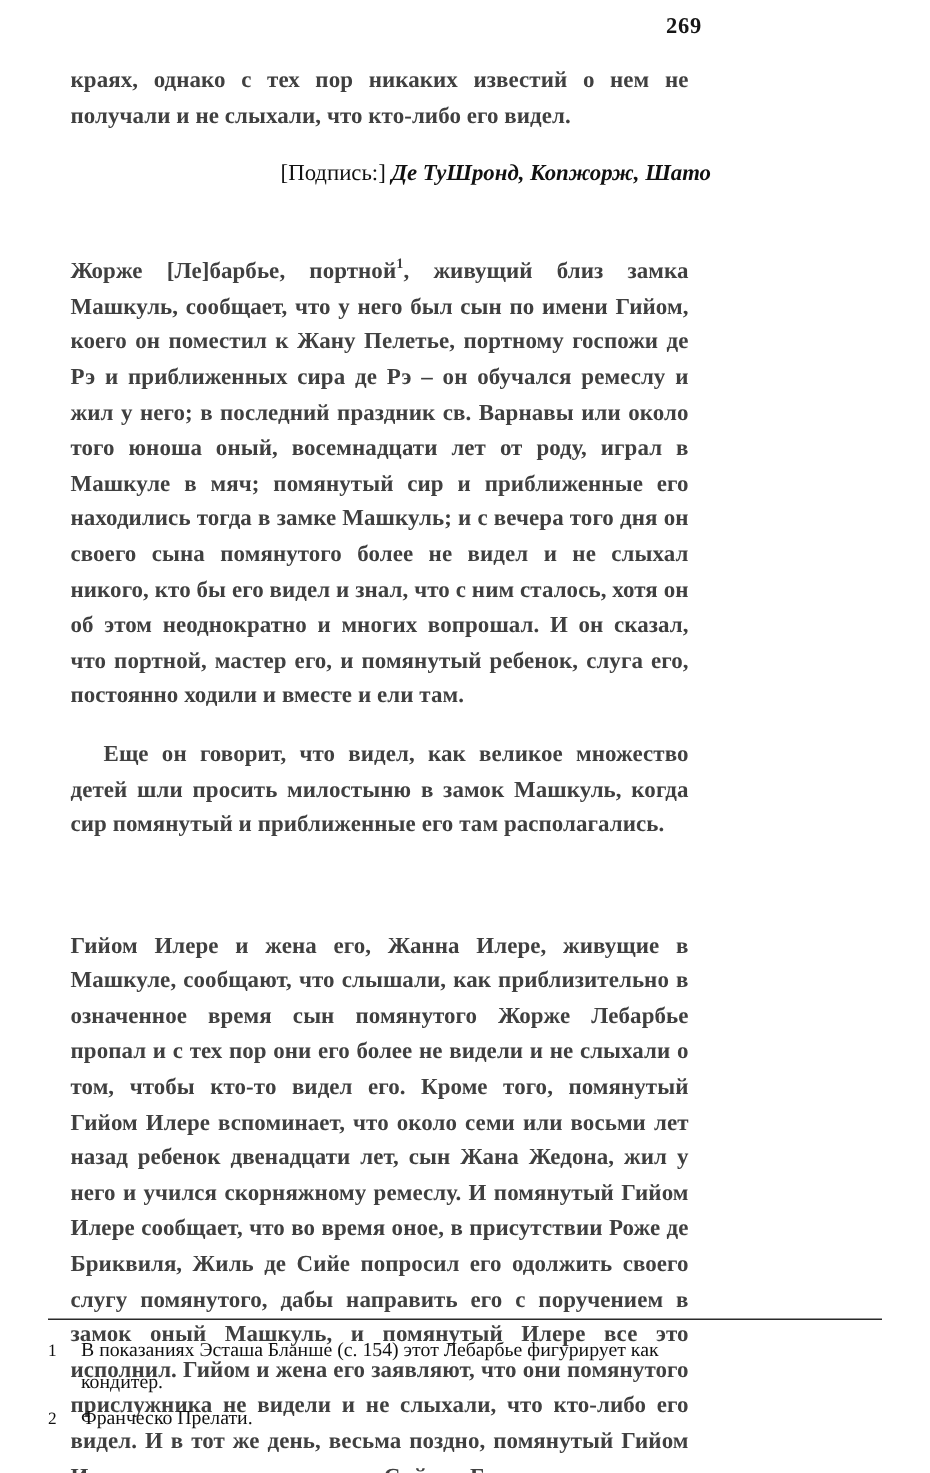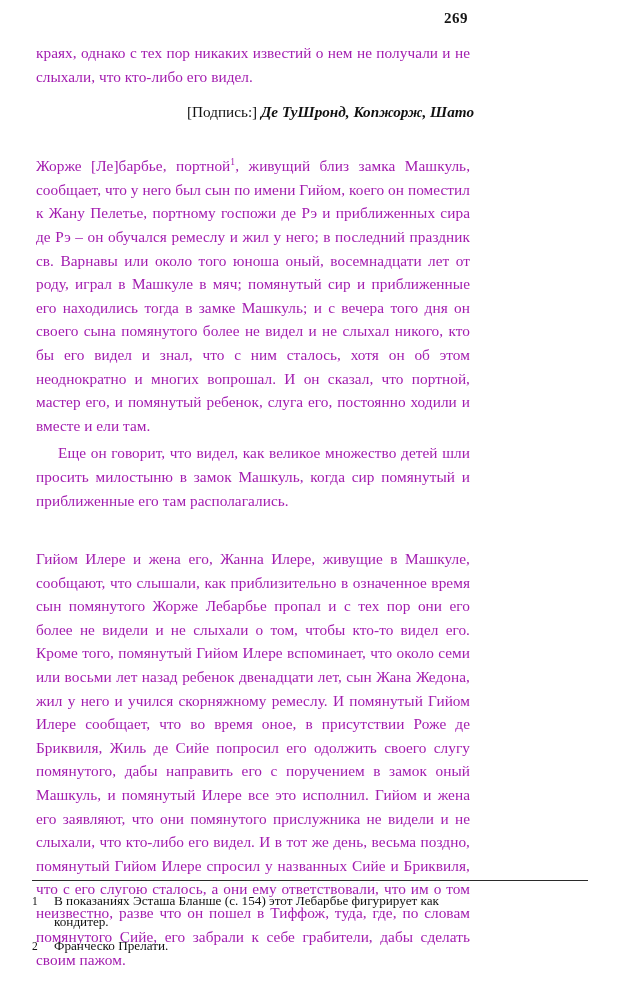--- a/index.html
+++ b/index.html
@@ -25,27 +25,28 @@
   }
   .page-number {
     text-align: right;
     font-size: 15px;
     font-weight: bold;
     letter-spacing: 0.5px;
     margin: 0 6px 14px 0;
     color: #161616;
   }
   p.body-par {
-    margin: 4px;
+    margin: 15px;
     font-size: 15.3px;
     line-height: 23.6px;
     text-align: justify;
     text-indent: 0;
-    color: #a21caf;
+    color: #404040;
     letter-spacing: 0.05px;
+    font-weight: bold;
   }
   p.indent {
     text-indent: 22px;
   }
   .sig {
     margin: 12px 0 0 0;
     font-size: 15.2px;
     text-align: right;
     line-height: 23px;
   }

